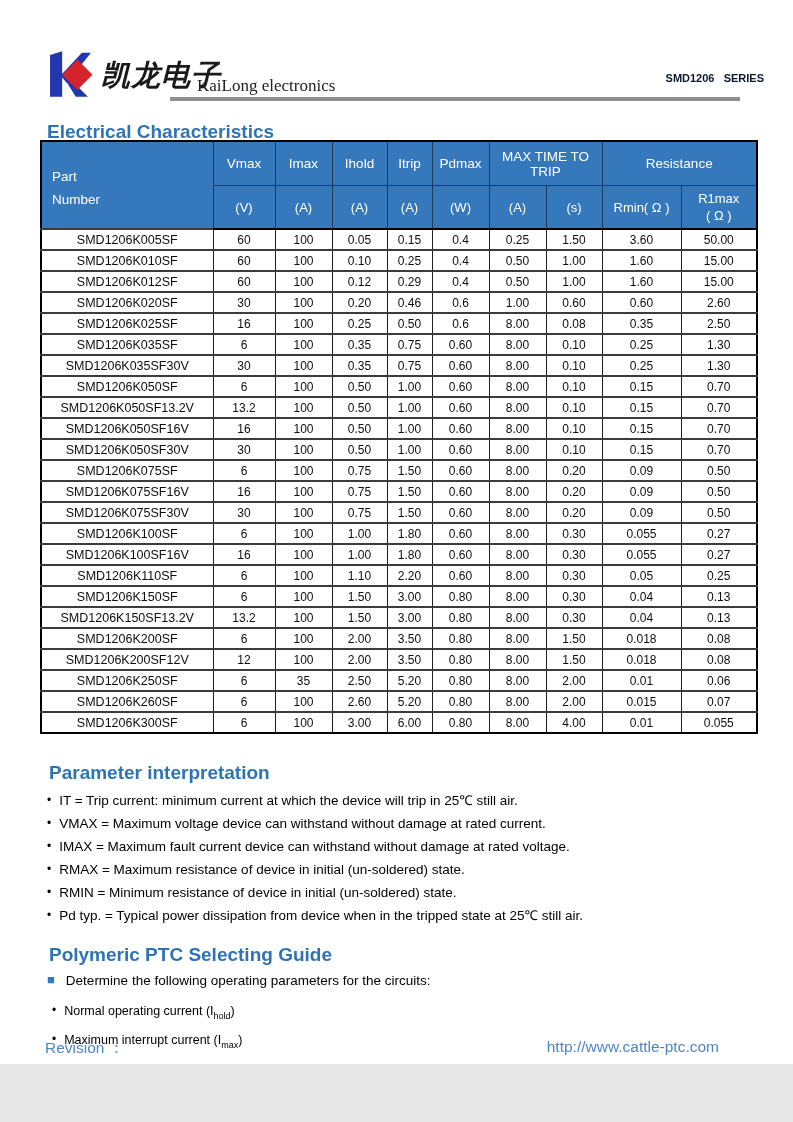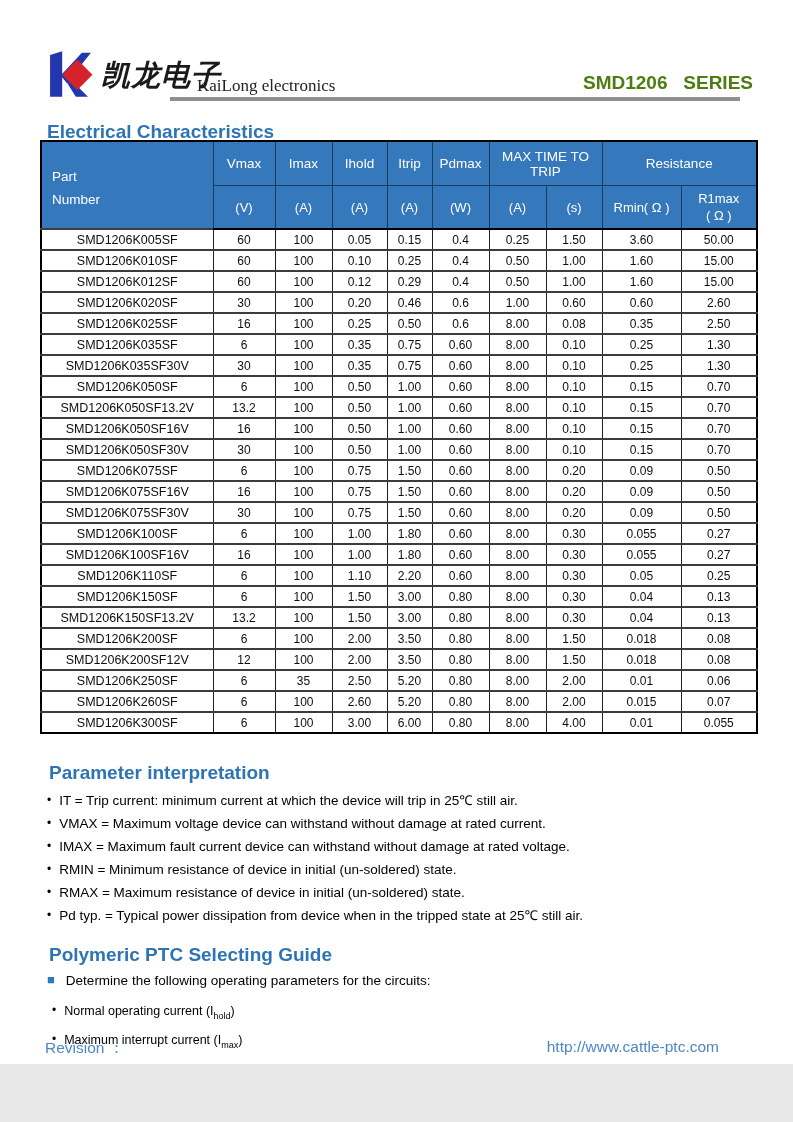--- a/index.html
+++ b/index.html
@@ -7,22 +7,22 @@
     position:relative;width:793px;height:1064px;margin:0 auto;
     background:#ffffff;overflow:hidden;
     font-family:"Liberation Sans",sans-serif;color:#111;padding-left:8px;
   }
   
   .logo-mark{position:absolute;left:44px;top:49px;width:50px;height:50px;}
   .logo-cn{position:absolute;left:101px;top:56px;font-family:"DejaVu Sans",sans-serif;
     font-weight:bold;font-style:italic;font-size:29px;color:#1a1a1a;letter-spacing:1px;}
   .logo-en{position:absolute;left:197px;top:76px;font-family:"Liberation Serif",serif;
     font-size:17px;color:#222;}
-  .series{position:absolute;top:72px;right:48px;font-size:19px;font-weight:bold;
-    color:#4d7c0f;white-space:pre;}
+  .series{position:absolute;top:72px;right:37px;font-size:11px;font-weight:bold;
+    color:#0f172a;white-space:pre;}
   .hdr-rule{position:absolute;left:170px;top:97px;width:570px;height:4px;background:#8f8f8f;}
   
   .sec-title{position:absolute;font-weight:bold;font-size:19px;color:#2e74b5;}
   .t-elec{left:47px;top:121px;}
   .t-param{left:49px;top:762px;}
   .t-guide{left:49px;top:944px;}
   
   .tbl-wrap{position:absolute;left:40px;top:140px;}
   table{border-collapse:collapse;table-layout:fixed;width:716px;border:2px solid #000;}
   col.c-part{width:172px;} col.c-vmax{width:62px;} col.c-imax{width:57px;}
@@ -403,22 +403,22 @@
           </tr>
         </tbody>
     </table>
   </div>
 
   <div class="sec-title t-param">Parameter interpretation</div>
   <div class="param-list">
       <div class="p-item"><span class="dot">•</span><span>IT = Trip current: minimum current at which the device will trip in 25℃  still air.</span></div>
       <div class="p-item"><span class="dot">•</span><span>VMAX = Maximum voltage device can withstand without damage at rated current.</span></div>
       <div class="p-item"><span class="dot">•</span><span>IMAX = Maximum fault current device can withstand without damage at rated voltage.</span></div>
+      <div class="p-item"><span class="dot">•</span><span>RMAX = Maximum resistance of device in initial (un-soldered) state.</span></div>
       <div class="p-item"><span class="dot">•</span><span>RMIN = Minimum resistance of device in initial (un-soldered) state.</span></div>
-      <div class="p-item"><span class="dot">•</span><span>RMAX = Maximum resistance of device in initial (un-soldered) state.</span></div>
       <div class="p-item"><span class="dot">•</span><span>Pd typ. = Typical power dissipation from device when in the tripped state at 25℃  still air.</span></div>
     </div>
 
   <div class="sec-title t-guide">Polymeric PTC Selecting Guide</div>
   <div class="guide-intro">
     <span class="sq">■</span><span>Determine the following operating parameters for the circuits:</span>
   </div>
   <div class="guide-list">
       <div class="g-item"><span class="dot">•</span><span>Normal operating current (I</span><sub>hold</sub><span>)</span></div>
       <div class="g-item"><span class="dot">•</span><span>Maximum interrupt current (I</span><sub>max</sub><span>)</span></div>

